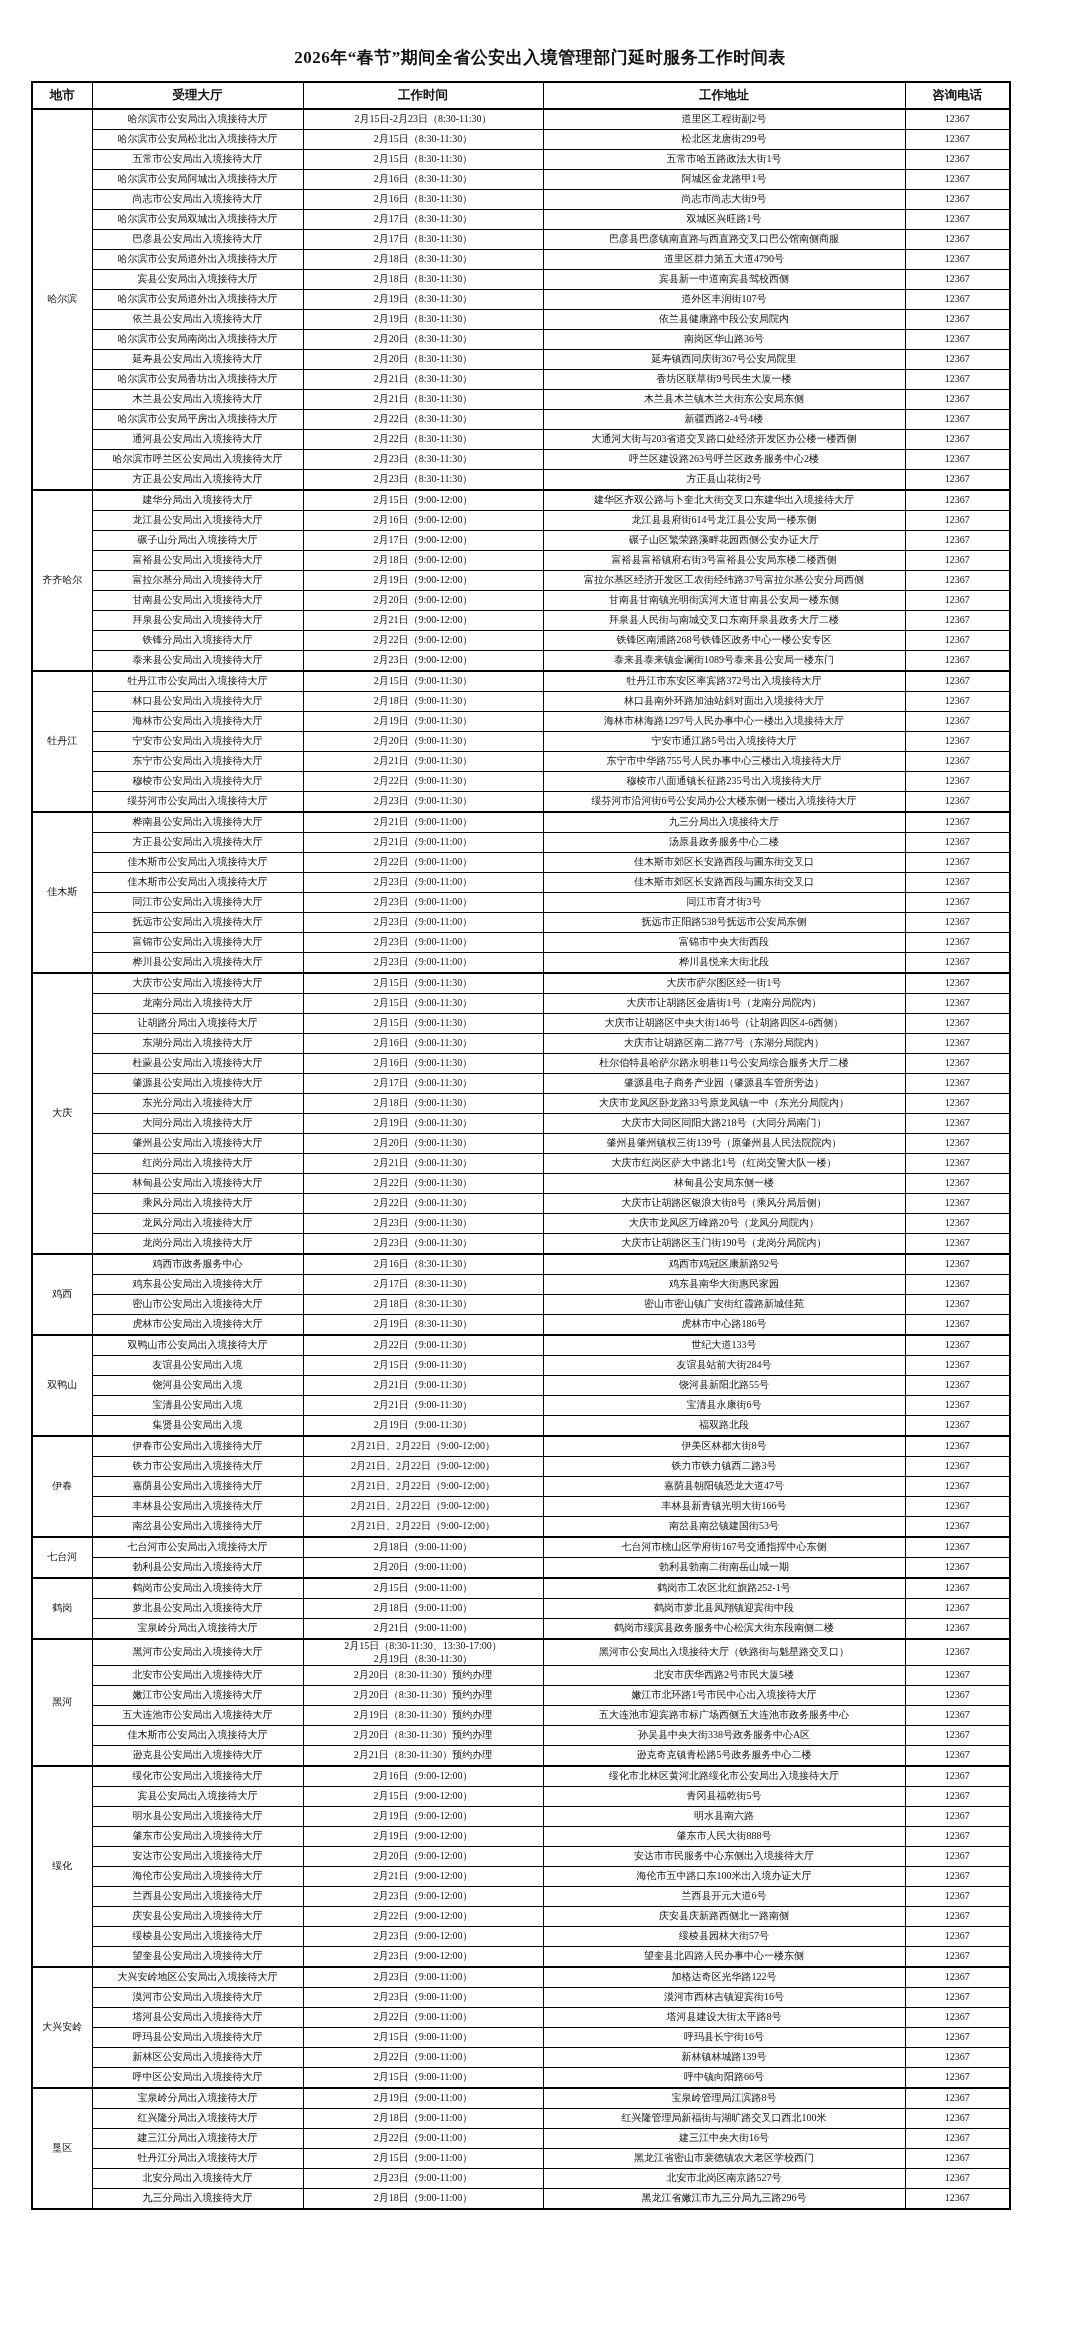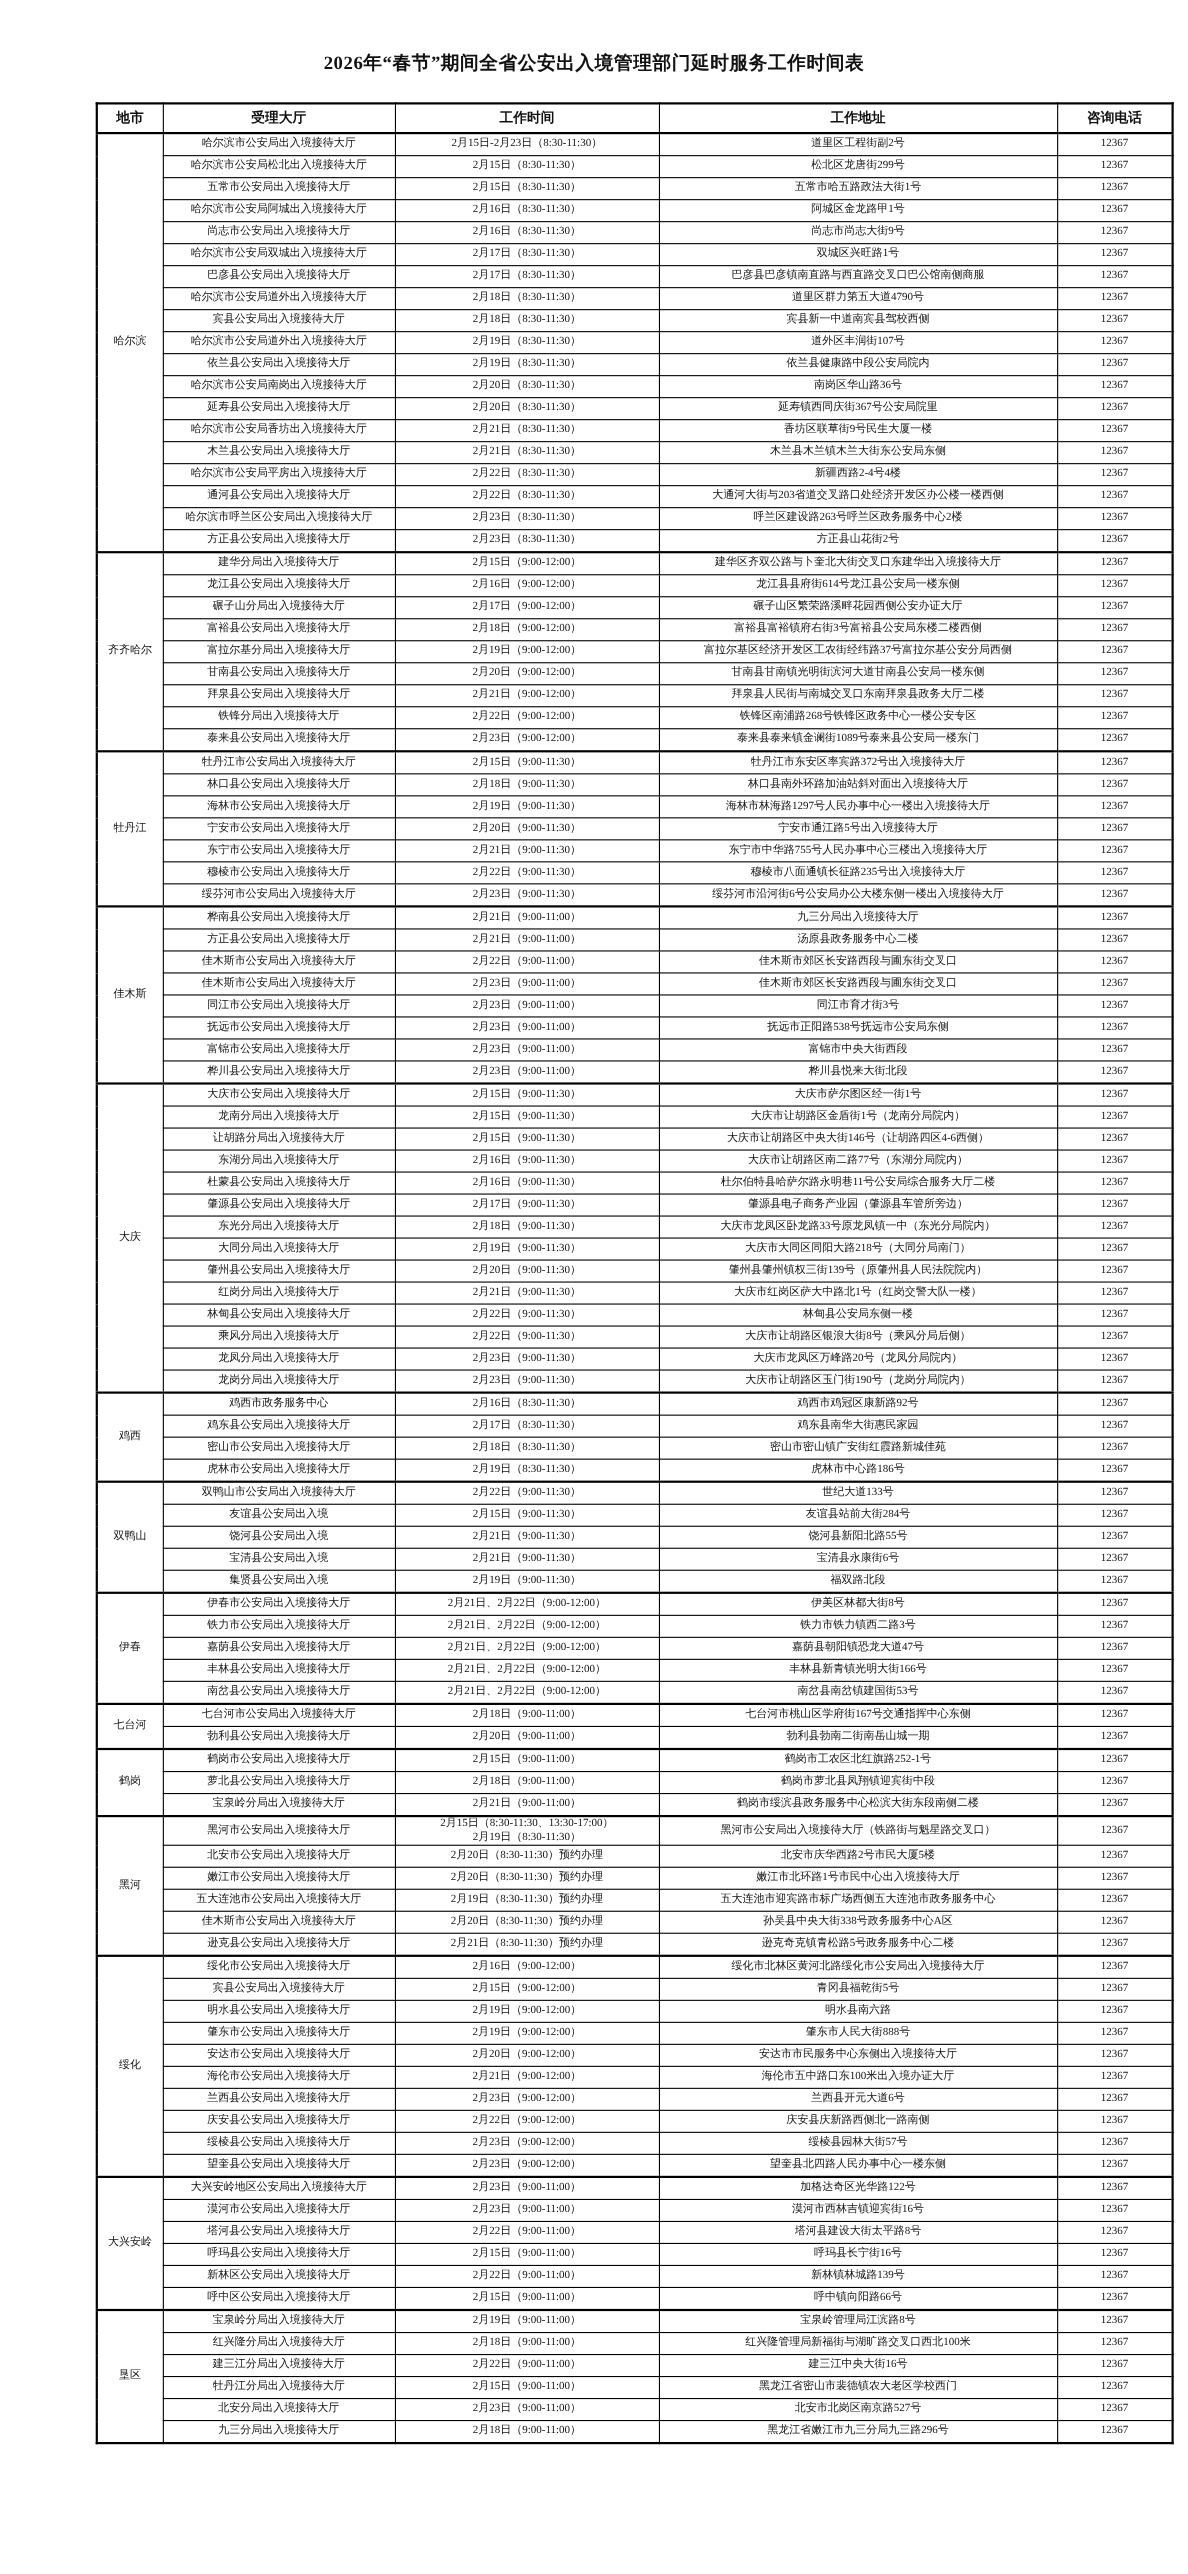--- a/index.html
+++ b/index.html
@@ -1,26 +1,26 @@
 <!DOCTYPE html>
 <html><head>
 <meta charset="utf-8">
 <style>
   html,body { margin:0; padding:0; }
   body {
     width:1080px; height:2340px; background:#ffffff; color:#111;
     font-family:"Liberation Serif","DejaVu Serif",serif;
   }
   .page-title {
-    margin:0; padding-top:46px; padding-bottom:24px;
+    margin:0; padding-top:46px; padding-bottom:12px;
     text-align:center; font-size:17px; font-weight:bold; letter-spacing:0.5px;
   }
   table.dt {
     border-collapse:collapse; table-layout:fixed;
-    margin-left:87px; width:978px;
+    margin-left:31px; width:978px;
     border:2px solid #000;
   }
   .dt th, .dt td {
     border:1px solid #000; text-align:center; vertical-align:middle;
     padding:0 2px; overflow:hidden;
   }
   .dt thead th { font-size:12.5px; font-weight:bold; height:25px; }
   .dt td { font-size:10px; line-height:1.25; height:19px; }
   .dt tr.region-start td { border-top:2px solid #000; }
   .c-city { font-size:10px; }

